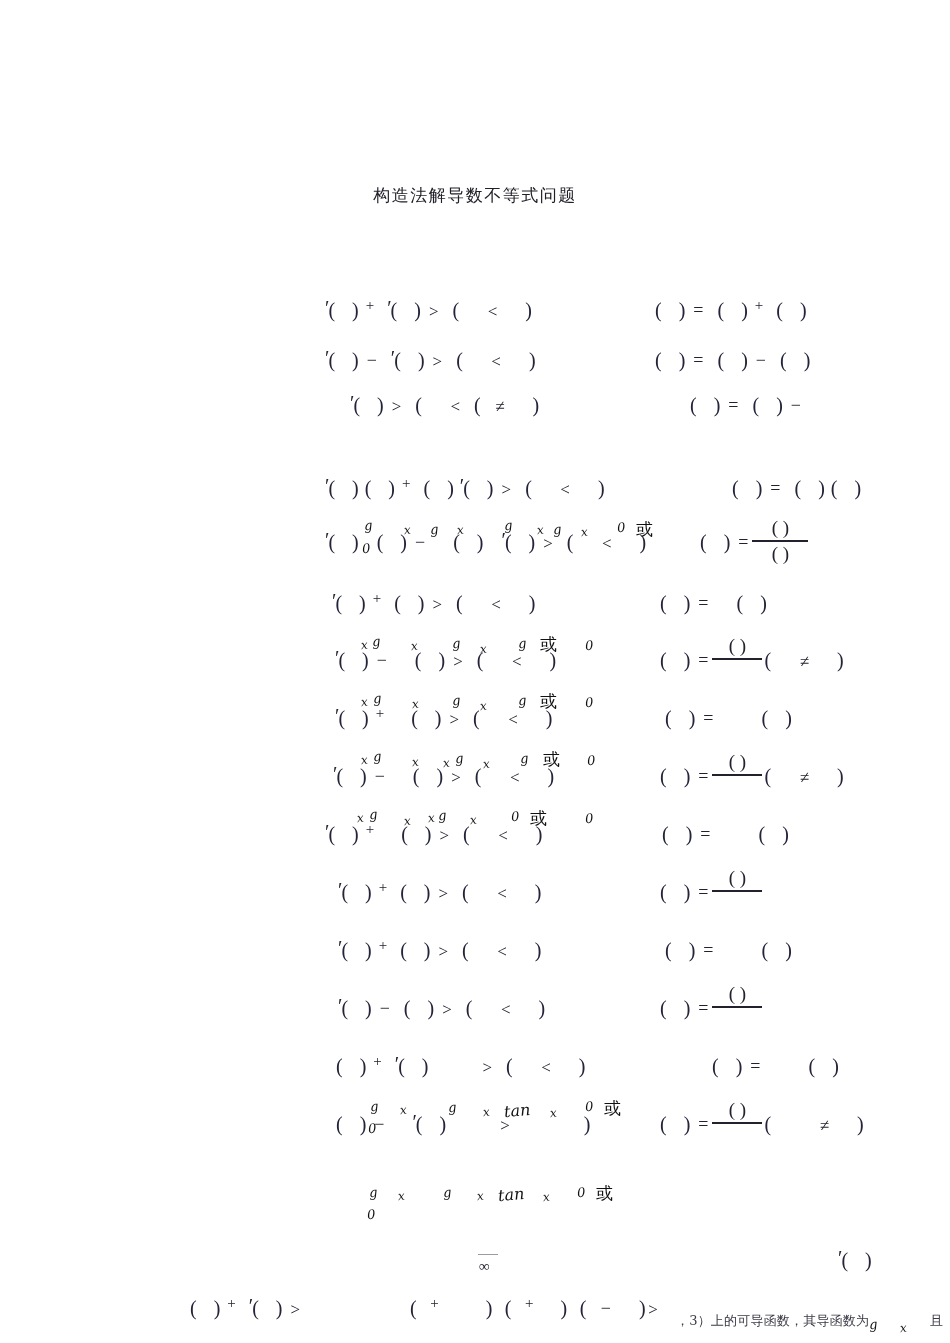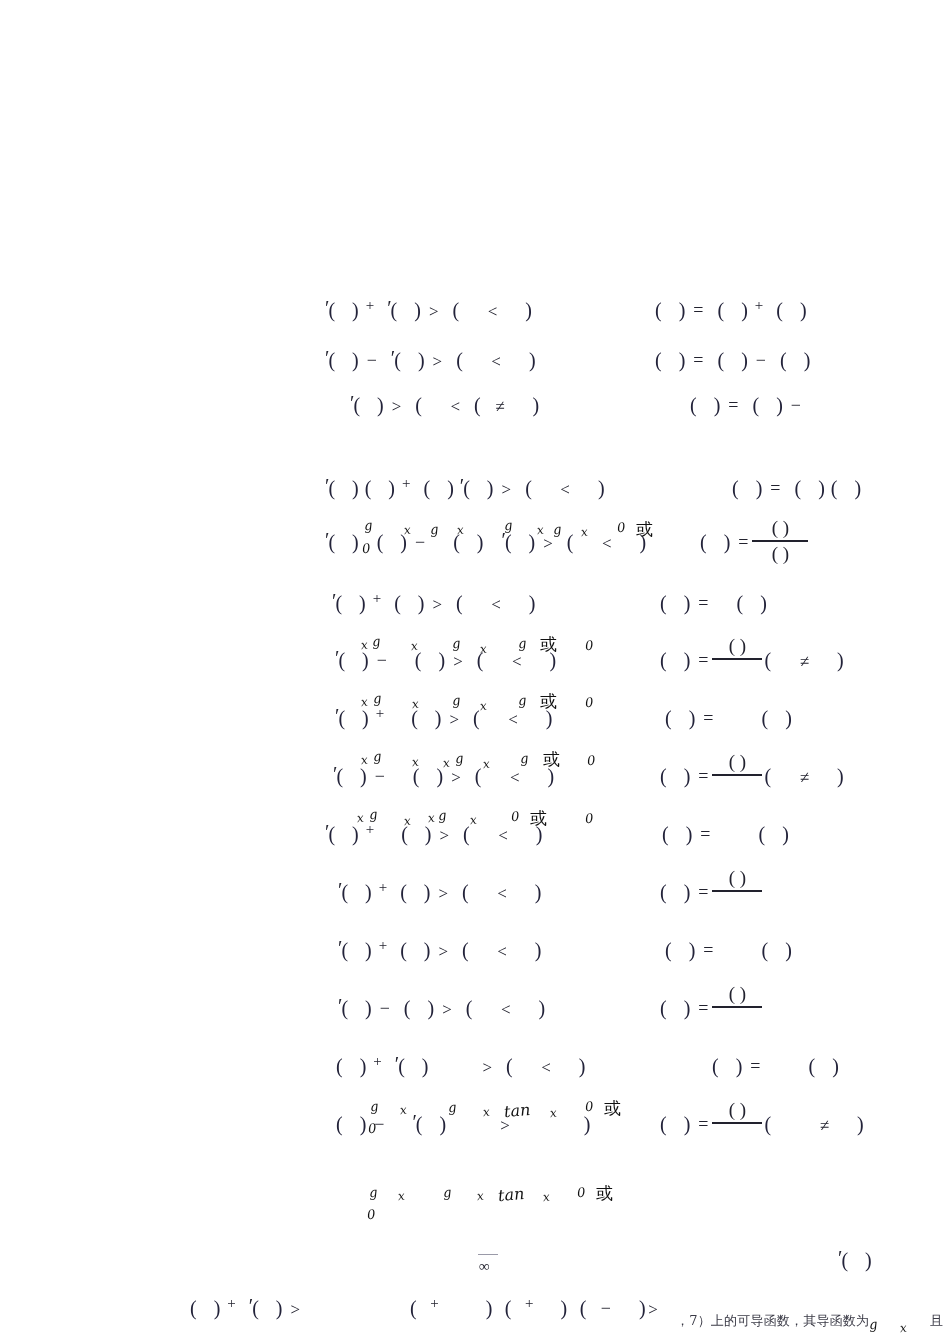--- a/index.html
+++ b/index.html
@@ -162,20 +162,21 @@
     position: absolute;
     height: 1.2px;
     background: #9a9aa8;
   }
 </style>
 </head>
 <body>
 
 <div class="page">
 
+  <div class="doc-title">构造法解导数不等式问题</div>
 
   <div class="rows">
 
     <div class="frow" style="left:0;top:290px;width:950px;">
       <div class="lhs" style="left:325px;">
         <span class="prime">′</span>
           <span class="paren wide">(&nbsp;)</span>
           <span class="op sup">+</span>
         <span class="gap"></span>
         <span class="prime">′</span>
@@ -674,17 +675,17 @@
   <div class="hw xs" style="left:543px;top:1191px;">x</div>
   <div class="hw zero" style="left:577px;top:1186px;">0</div>
   <div class="hw cn" style="left:596px;top:1185px;">或</div>
 
   <div class="hw sm" style="left:869px;top:1318px;">g</div>
   <div class="hw xs" style="left:900px;top:1322px;">x</div>
 
   <div class="overbar" style="left:478px;top:1254px;width:20px;"></div>
   <div class="inf" style="left:479px;top:1258px;">∞</div>
 
-  <div class="cn-text" style="left:676px;top:1312px;">，7）上的可导函数，其导函数为</div>
+  <div class="cn-text" style="left:676px;top:1312px;">，3）上的可导函数，其导函数为</div>
 
   <div class="cn-text" style="left:930px;top:1312px;">且</div>
 
 </div>
 
 </body></html>

